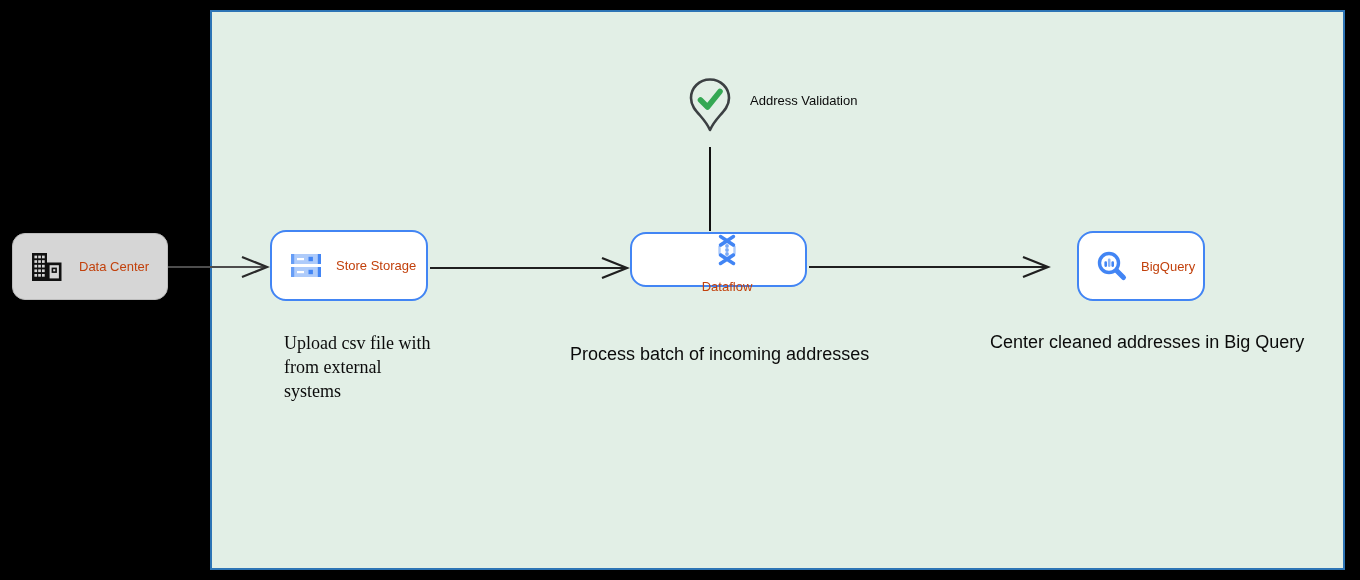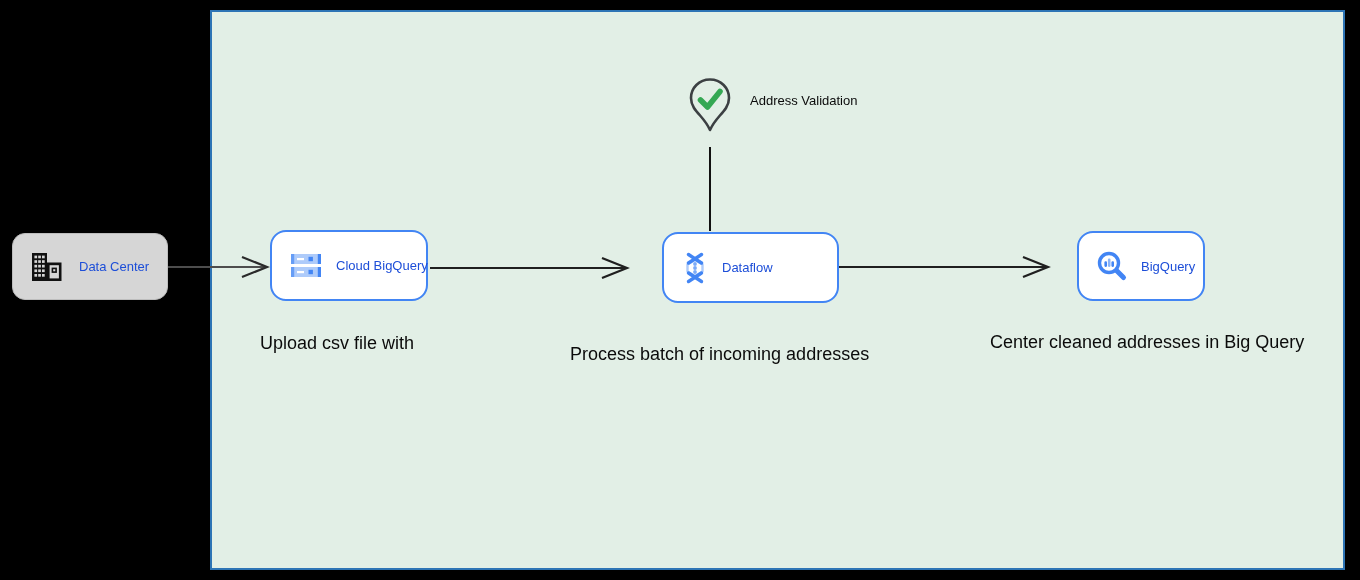--- a/index.html
+++ b/index.html
@@ -26,47 +26,47 @@
   .node {
     position: absolute;
     background: #ffffff;
     border: 2.5px solid #4285f4;
     border-radius: 16px;
     display: flex;
     align-items: center;
     gap: 13px;
     padding-left: 17px;
     font-size: 13px;
-    color: #1d4ed8;
+    color: #c2410c;
   }
   .node .label { white-space: nowrap; }
 
   .node-datacenter {
     left: 12px; top: 233px; width: 156px; height: 67px;
     background: #d6d6d6;
     border: 1px solid #bdbdbd;
     border-radius: 13px;
     padding-left: 17px;
     gap: 15px;
   }
   .node-cloudstorage { left: 270px; top: 230px; width: 158px; height: 71px; }
-  .node-dataflow     { left: 662px; top: 232px; width: 177px; height: 71px; }
+  .node-dataflow     { left: 630px; top: 232px; width: 177px; height: 55px; flex-direction: column; }
   .node-bigquery     { left: 1077px; top: 231px; width: 128px; height: 70px; }
 
   .icon { flex: 0 0 auto; display: block; }
 
   
   .note {
     position: absolute;
     font-size: 18px;
     line-height: 24px;
     color: #0b0b0b;
     white-space: nowrap;
   }
-  .note-upload  { left: 260px; top: 331px; }
+  .note-upload  { left: 284px; top: 331px; font-family: Liberation Serif, serif; }
   .note-process { left: 570px; top: 330px; margin-top: 12px; }
   .note-store   { left: 990px; top: 330px; }
 
   .api-label {
     position: absolute;
     left: 750px; top: 89px;
     font-size: 13px;
     line-height: 23px;
     color: #0b0b0b;
     white-space: nowrap;
@@ -147,21 +147,21 @@
         <rect x="19.5" y="4.8" width="4.4" height="4.4" fill="#4285f4"></rect>
       </g>
       <g>
         <rect x="2" y="15" width="30" height="10" rx="1" fill="#aecbfa"></rect>
         <rect x="2" y="15" width="3.2" height="10" fill="#669df6"></rect>
         <rect x="28.8" y="15" width="3.2" height="10" fill="#4285f4"></rect>
         <rect x="8" y="19" width="7" height="2.2" fill="#ffffff"></rect>
         <rect x="19.5" y="17.8" width="4.4" height="4.4" fill="#4285f4"></rect>
       </g>
     </svg>
-    <span class="label">Cloud BigQuery</span>
+    <span class="label">Store Storage</span>
   </div>
 
   <div class="node node-dataflow">
     <svg class="icon" width="28" height="32" viewBox="0 0 28 32">
       <path d="M14 8 L21.5 12.5 L21.5 19.5 L14 24 L6.5 19.5 L6.5 12.5 Z" fill="none" stroke="#aecbfa" stroke-width="2.4" stroke-linejoin="round"></path>
       <g stroke="#4285f4" stroke-width="3.4" stroke-linecap="round" fill="none">
         <path d="M7.5 2.5 L20.5 11"></path>
         <path d="M20.5 2.5 L7.5 11"></path>
         <path d="M7.5 29.5 L20.5 21"></path>
         <path d="M20.5 29.5 L7.5 21"></path>
@@ -191,17 +191,19 @@
       <path d="M23 2.5 C12 2.5 4 11 4 21 C4 28.5 8.5 33.5 13.5 39 C17 43 20.5 47.5 23 53 C25.5 47.5 29 43 32.5 39 C37.5 33.5 42 28.5 42 21 C42 11 34 2.5 23 2.5 Z" fill="none" stroke="#3c4043" stroke-width="2.6" stroke-linejoin="round"></path>
       <path d="M13.5 23 L20.5 30 L33 14.5" fill="none" stroke="#34a853" stroke-width="5.6" stroke-linecap="round" stroke-linejoin="round"></path>
     </svg>
   </div>
   <div class="api-label">
     <div>Address Validation</div>
   </div>
 
   <div class="note note-upload">
     <div>Upload csv file with</div>
+    <div>from external</div>
+    <div>systems</div>
   </div>
   <div class="note note-process">Process batch of incoming addresses</div>
   <div class="note note-store">Center cleaned addresses in Big Query</div>
 
 </div>
 
 </body></html>

